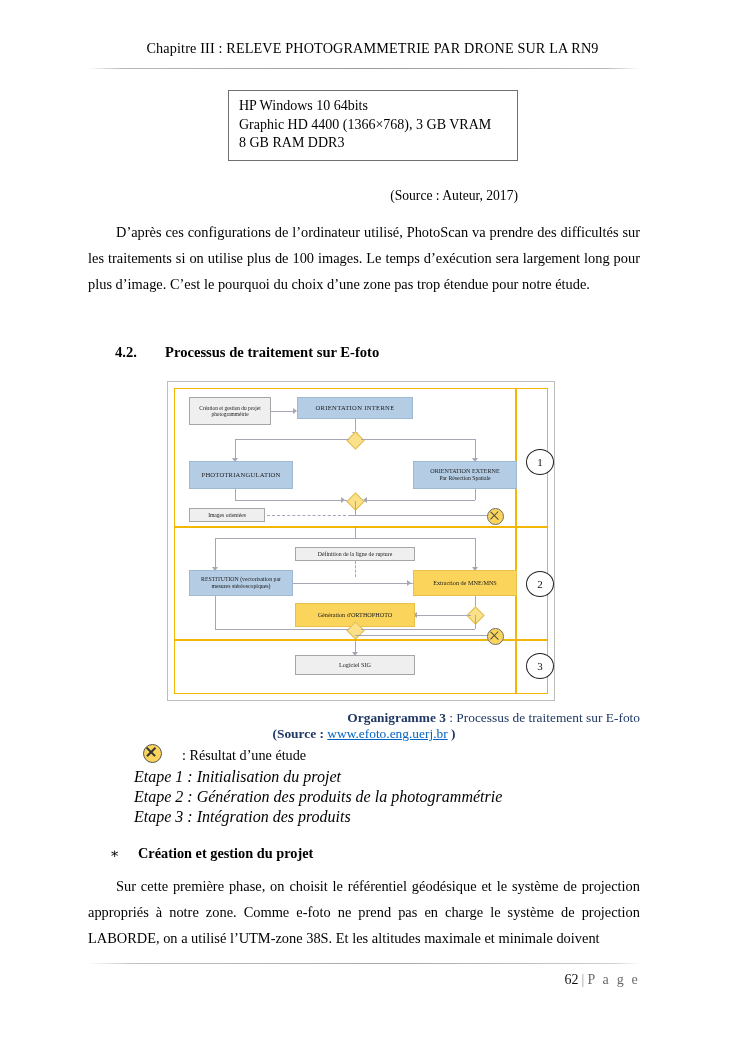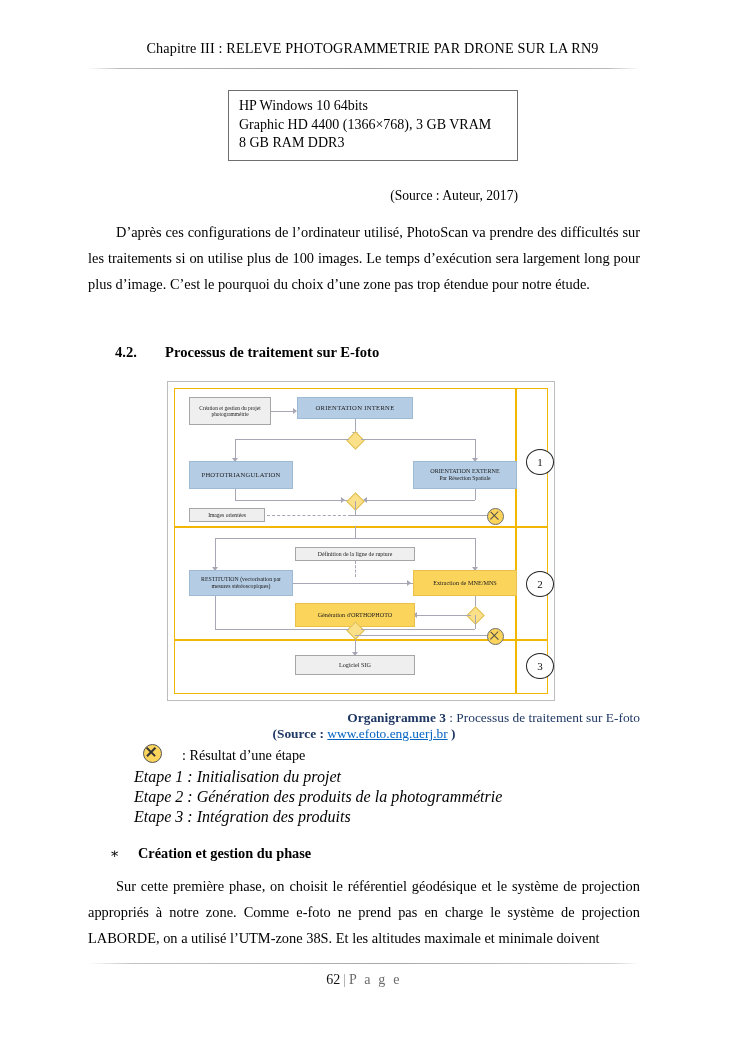--- a/index.html
+++ b/index.html
@@ -275,21 +275,21 @@
 
   
   #footer-rule {
     position: absolute;
     left: 88px; top: 963px; width: 552px; height: 1px;
     background: linear-gradient(to right, #ffffff 0%, #c2c2c2 8%, #a8a8a8 55%, #cfcfcf 95%, #ffffff 100%);
   }
   #footer-text {
     position: absolute;
     left: 88px; top: 972px; width: 552px;
-    text-align: center;
+    text-align: right;
     font-size: 14px;
   }
   #footer-text .pg-num { color: #111111; }
   #footer-text .pg-sep { color: #9a9a9a; padding: 0 3px; }
   #footer-text .pg-word { color: #6b6b6b; letter-spacing: 2.2px; }
 </style>
 </head>
 <body>
 
 <div id="page-header">Chapitre III : RELEVE PHOTOGRAMMETRIE PAR DRONE SUR LA RN9</div>
@@ -406,27 +406,27 @@
 </div>
 
 <div id="fig-caption">
   <span class="cap-strong">Organigramme 3</span><span> : Processus de traitement sur E-foto</span>
 </div>
 <div id="fig-source">
   <span>(Source : </span><span class="url">www.efoto.eng.uerj.br</span><span> )</span>
 </div>
 
 <div id="legend-marker"></div>
-<div id="legend-marker-label">: Résultat d’une étape</div>
+<div id="legend-marker-label">: Résultat d’une étude</div>
 <div class="legend-line" id="legend-1">Etape 1 : Initialisation du projet</div>
 <div class="legend-line" id="legend-2">Etape 2 : Génération des produits de la photogrammétrie</div>
 <div class="legend-line" id="legend-3">Etape 3 : Intégration des produits</div>
 
 <div id="bullet-heading">
-  <span class="ast">∗</span><span>Création et gestion du phase</span>
+  <span class="ast">∗</span><span>Création et gestion du projet</span>
 </div>
 
 <div class="body-par" id="par-2">Sur cette première phase, on choisit le référentiel géodésique et le système de projection appropriés à notre zone. Comme e-foto ne prend pas en charge le système de projection LABORDE, on a utilisé l’UTM-zone 38S. Et les altitudes maximale et minimale doivent</div>
 
 <div id="footer-rule"></div>
 <div id="footer-text">
   <span class="pg-num">62</span><span class="pg-sep">|</span><span class="pg-word">P a g e</span>
 </div>
 
 </body></html>

